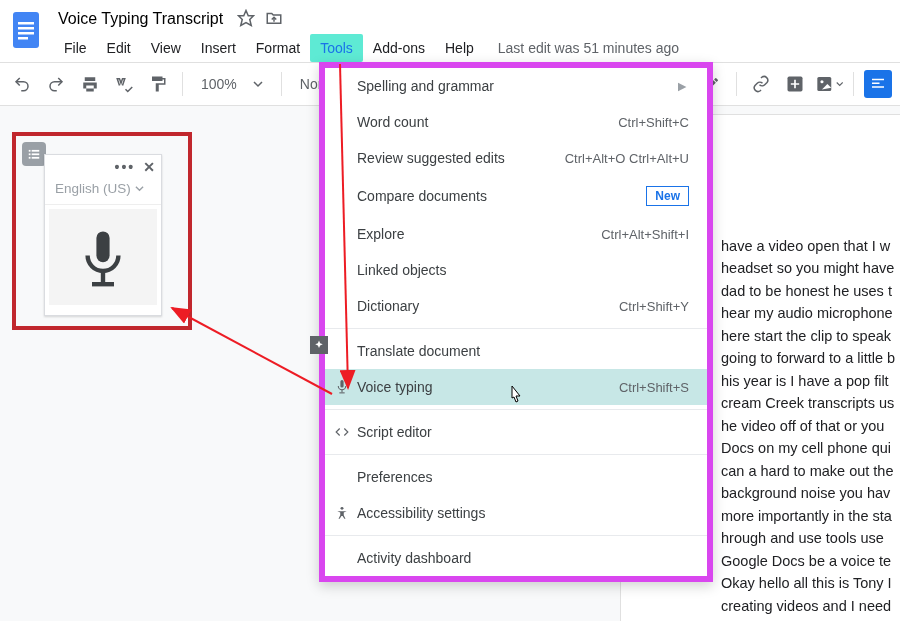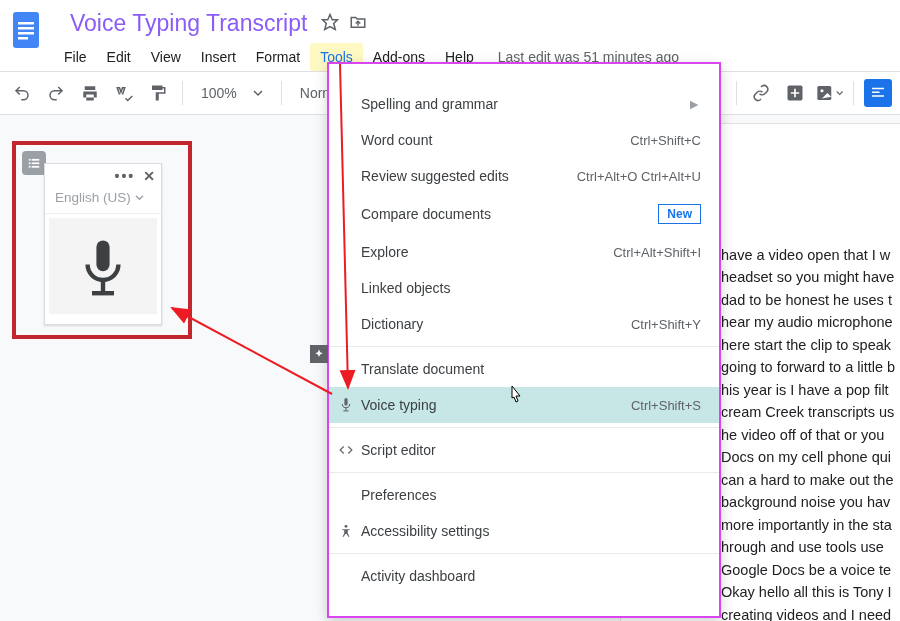--- a/index.html
+++ b/index.html
@@ -28,41 +28,40 @@
     justify-content: center;
     padding-top: 2px;
   }
   .title-col { flex: 1; }
   .title-row {
     display: flex;
     align-items: center;
     gap: 10px;
   }
   .doc-title {
-    font-size: 23px;
-    color: #8b5cf6;
+    font-size: 16px;
+    color: #000000;
     padding: 2px 4px;
-    margin-left: 12px;
   }
   .title-icon { color: #5f6368; }
   .menubar {
     display: flex;
     align-items: center;
     gap: 0;
     padding-top: 4px;
     font-size: 14px;
     color: #202124;
   }
   .menubar .mi {
     padding: 6px 10px;
     border-radius: 2px;
     cursor: pointer;
   }
   .menubar .mi.active {
-    background: #fef9c3;
+    background: #5eead4;
     color: #1a73e8;
   }
   .last-edit {
     margin-left: 14px;
     color: #5f6368;
     cursor: pointer;
   }
   .toolbar {
     display: flex;
     align-items: center;
@@ -150,26 +149,26 @@
   .voice-card .mic-big {
     display:flex; align-items:center; justify-content:center;
     padding: 18px 0 12px 0;
     background:#f4f4f4;
     margin: 4px;
   }
   
   .dropdown {
     position: absolute;
     top: 62px;
-    left: 327px;
+    left: 319px;
     width: 394px;
     background: #fff;
-    border: 2px solid #d946ef;
+    border: 6px solid #d946ef;
     box-shadow: 0 4px 12px rgba(0,0,0,0.18);
-    padding: 22px 0;
+    padding: 0 0;
     font-size: 14px;
     z-index: 20;
   }
   .dd-item {
     display: flex;
     align-items: center;
     padding: 10px 18px 10px 32px;
     position: relative;
     color: #3c4043;
     cursor: pointer;

